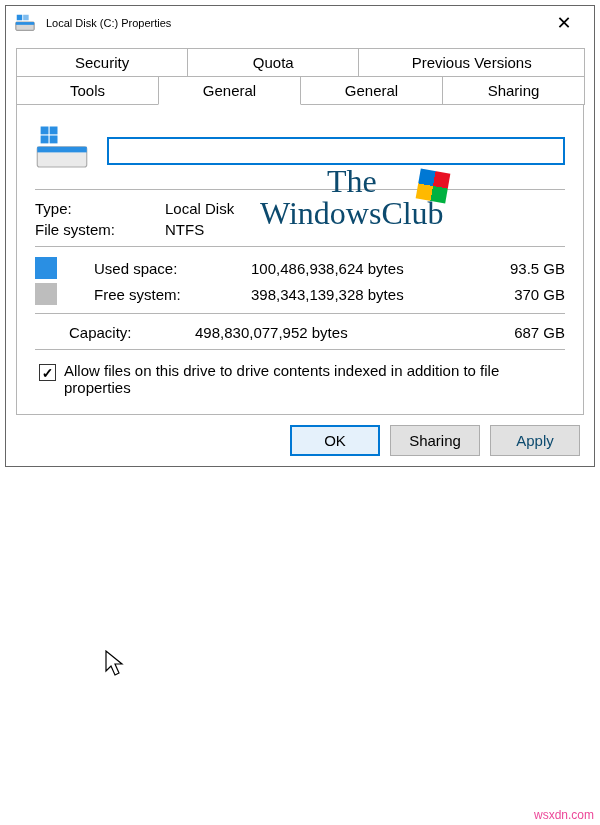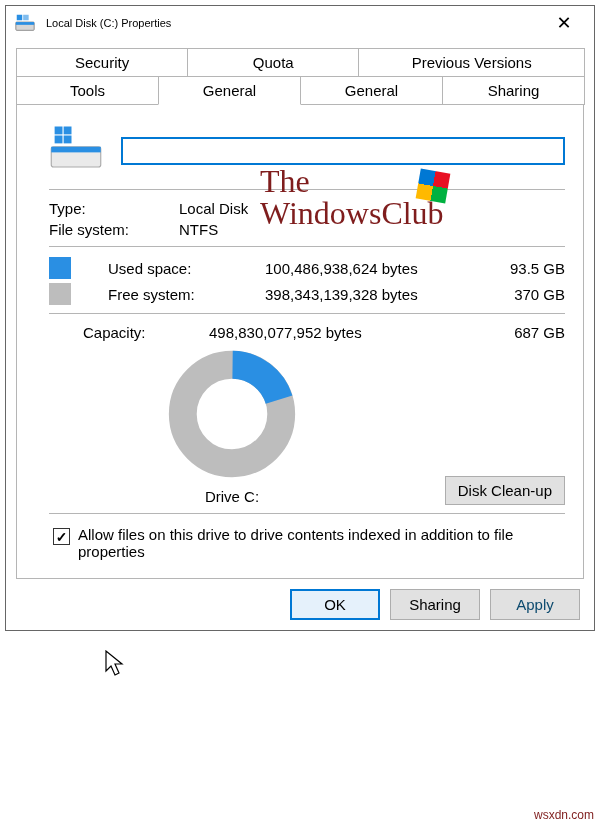--- a/index.html
+++ b/index.html
@@ -37,21 +37,21 @@
     border-bottom: 1px solid #fff;
     z-index: 2;
     background: #fff;
   }
   .row2 .tab { border-top: none; }
   .row2 .tab.active { border-top: 1px solid #b5b5b5; margin-top: -1px; }
   .panel {
     border: 1px solid #b5b5b5;
     border-top: none;
     margin-top: -1px;
-    padding: 18px 18px 10px 32px;
+    padding: 18px 18px 10px 18px;
   }
   .header-row { display: flex; align-items: center; gap: 18px; margin-bottom: 10px; }
   .drive-big-icon { width: 54px; height: 54px; }
   .name-input {
     flex: 1;
     border: 2px solid #0078d4;
     height: 28px;
     padding: 2px 6px;
     font: inherit;
   }
@@ -95,36 +95,37 @@
     gap: 10px;
     padding: 10px 14px;
     border-top: none;
   }
   .watermark {
     position: absolute;
     top: 165px; left: 260px;
     font-family: Georgia, "Times New Roman", serif;
     font-size: 32px;
     line-height: 1;
-    color: #7f1d1d;
+    color: #0c4a6e;
     pointer-events: none;
+    text-align: center;
     z-index: 5;
   }
   .watermark .logo-sq {
     position: absolute; top: 6px; right: -4px; width: 30px; height: 30px;
     background: conic-gradient(#e81123 0 25%, #00b140 0 50%, #ffb900 0 75%, #0078d4 0 100%);
     transform: rotate(10deg);
   }
   .cursor {
     position: absolute;
     left: 105px; top: 650px;
     z-index: 10;
     pointer-events: none;
   }
-  .source { position:absolute; bottom:3px; right:6px; font-size:12px; color:#7f1d1d; }
+  .source { position:absolute; bottom:3px; right:6px; font-size:12px; color:#ec4899; }
 </style>
 </head>
 <body>
 
 <div class="dialog">
 
   <div class="titlebar">
     <span class="icon">
       <svg class="disk-icon-svg" viewBox="0 0 24 24">
           <rect x="2" y="11" width="20" height="9" rx="1" fill="#d6d6d6" stroke="#888"></rect>
@@ -193,32 +194,20 @@
       </div>
 
       <hr class="sep">
 
       <div class="capacity-row">
         <span class="label">Capacity:</span>
         <span class="bytes">498,830,077,952 bytes</span>
         <span class="gb">687 GB</span>
       </div>
 
-      <div class="chart-block">
-        <div class="donut-wrap">
-          <svg class="donut" viewBox="0 0 42 42">
-            <circle cx="21" cy="21" r="15.9" fill="none" stroke="#bdbdbd" stroke-width="9"></circle>
-            <circle cx="21" cy="21" r="15.9" fill="none" stroke="#2a8fe3" stroke-width="9" stroke-dasharray="20 80" stroke-dashoffset="25"></circle>
-          </svg>
-          <div class="drive-label">Drive C:</div>
-        </div>
-        <div class="cleanup-col">
-          <button class="btn">Disk Clean-up</button>
-        </div>
-      </div>
 
       <hr class="sep">
 
       <div class="checkbox-row">
         <span class="chk checked"></span>
         <span>Allow files on this drive to drive contents indexed in addition to file properties</span>
       </div>
 
     </div>
   </div>

